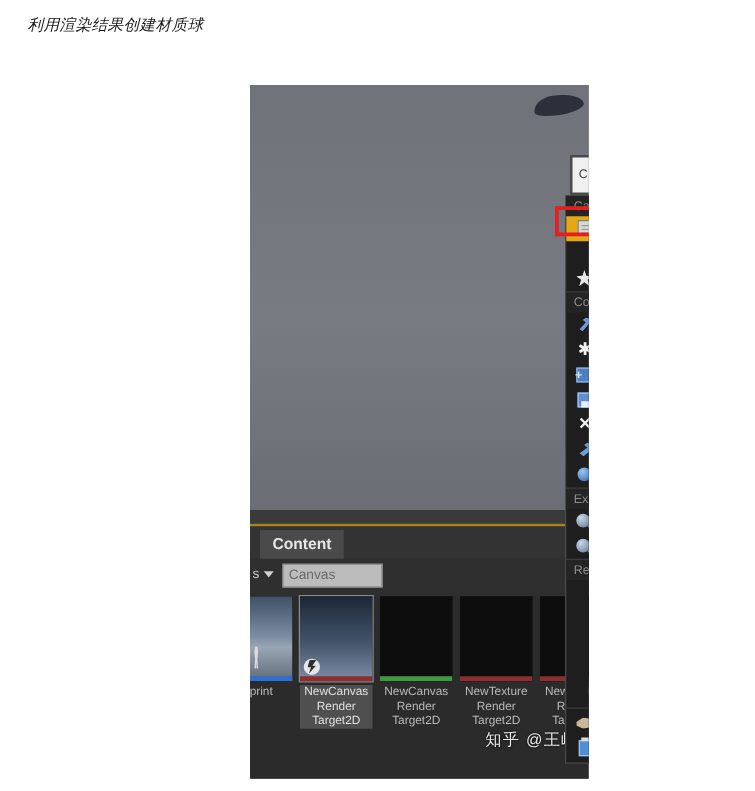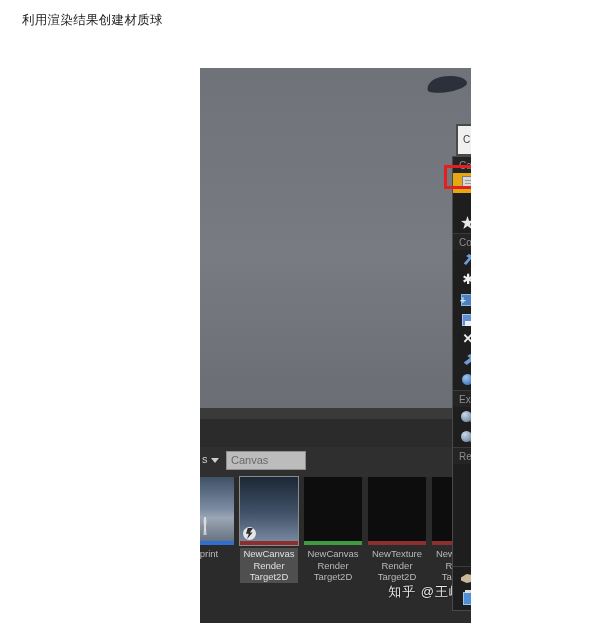--- a/index.html
+++ b/index.html
@@ -10,20 +10,21 @@
     font-family: "Liberation Sans", sans-serif;
     overflow: hidden;
   }
   #page-title {
     position: absolute;
     left: 22px; top: 12px;
     font-size: 12.5px;
     color: #1a1a1a;
     letter-spacing: 0.3px;
     white-space: nowrap;
+    font-style: italic;
   }
 
   
   #shot {
     position: absolute;
     left: 200px; top: 68px;
     width: 271px; height: 555px;
     background: #6d7076;
     overflow: hidden;
   }
@@ -314,20 +315,23 @@
     <div class="silhouette"></div>
   </div>
   <div class="viewport-dark"></div>
   <div class="vp-gold-line"></div>
 
   <div class="float-box">
     <span>C</span>
   </div>
 
   <div class="cb-panel">
+    <div class="cb-tabstrip">
+      <div class="cb-tab">Content</div>
+    </div>
     <div class="cb-toolbar">
       <div class="cb-filter">
         <span>s</span><span class="caret"></span>
       </div>
       <div class="cb-search">Canvas</div>
     </div>
 
     <div class="cb-grid" id="asset-grid">
         <div class="tile" style="left: -24px; top: 0px;">
           <div class="thumb">

